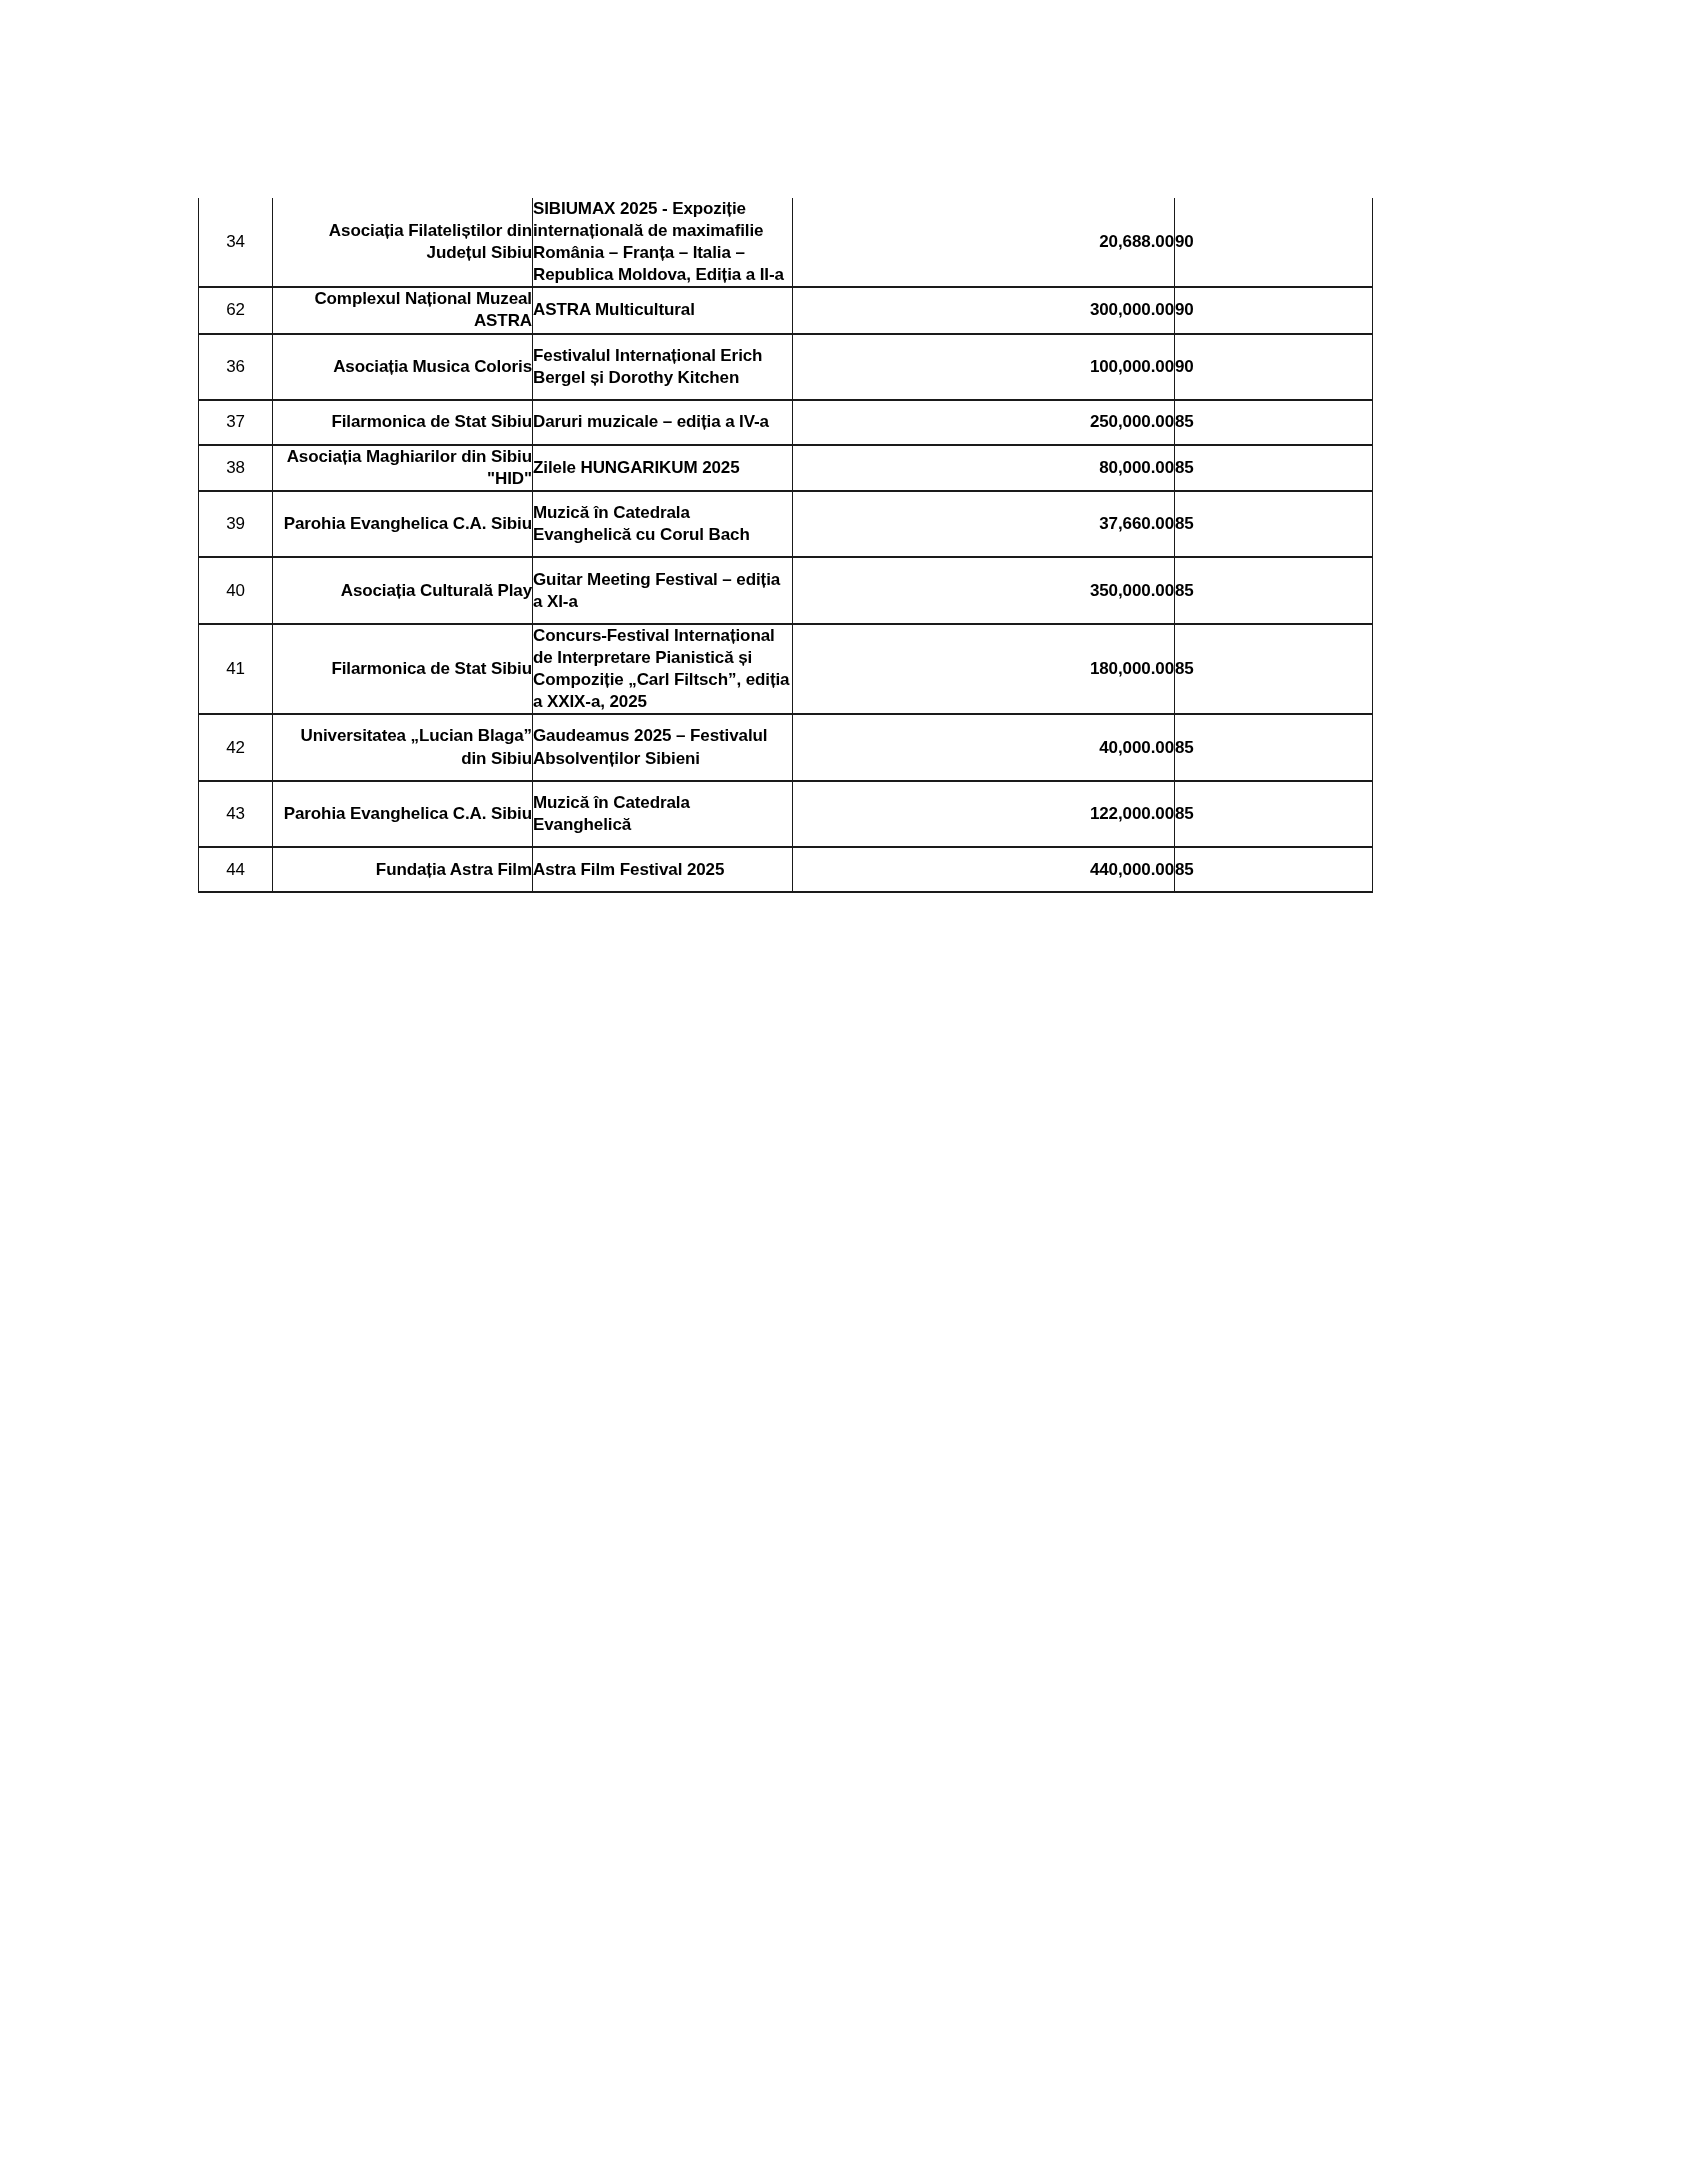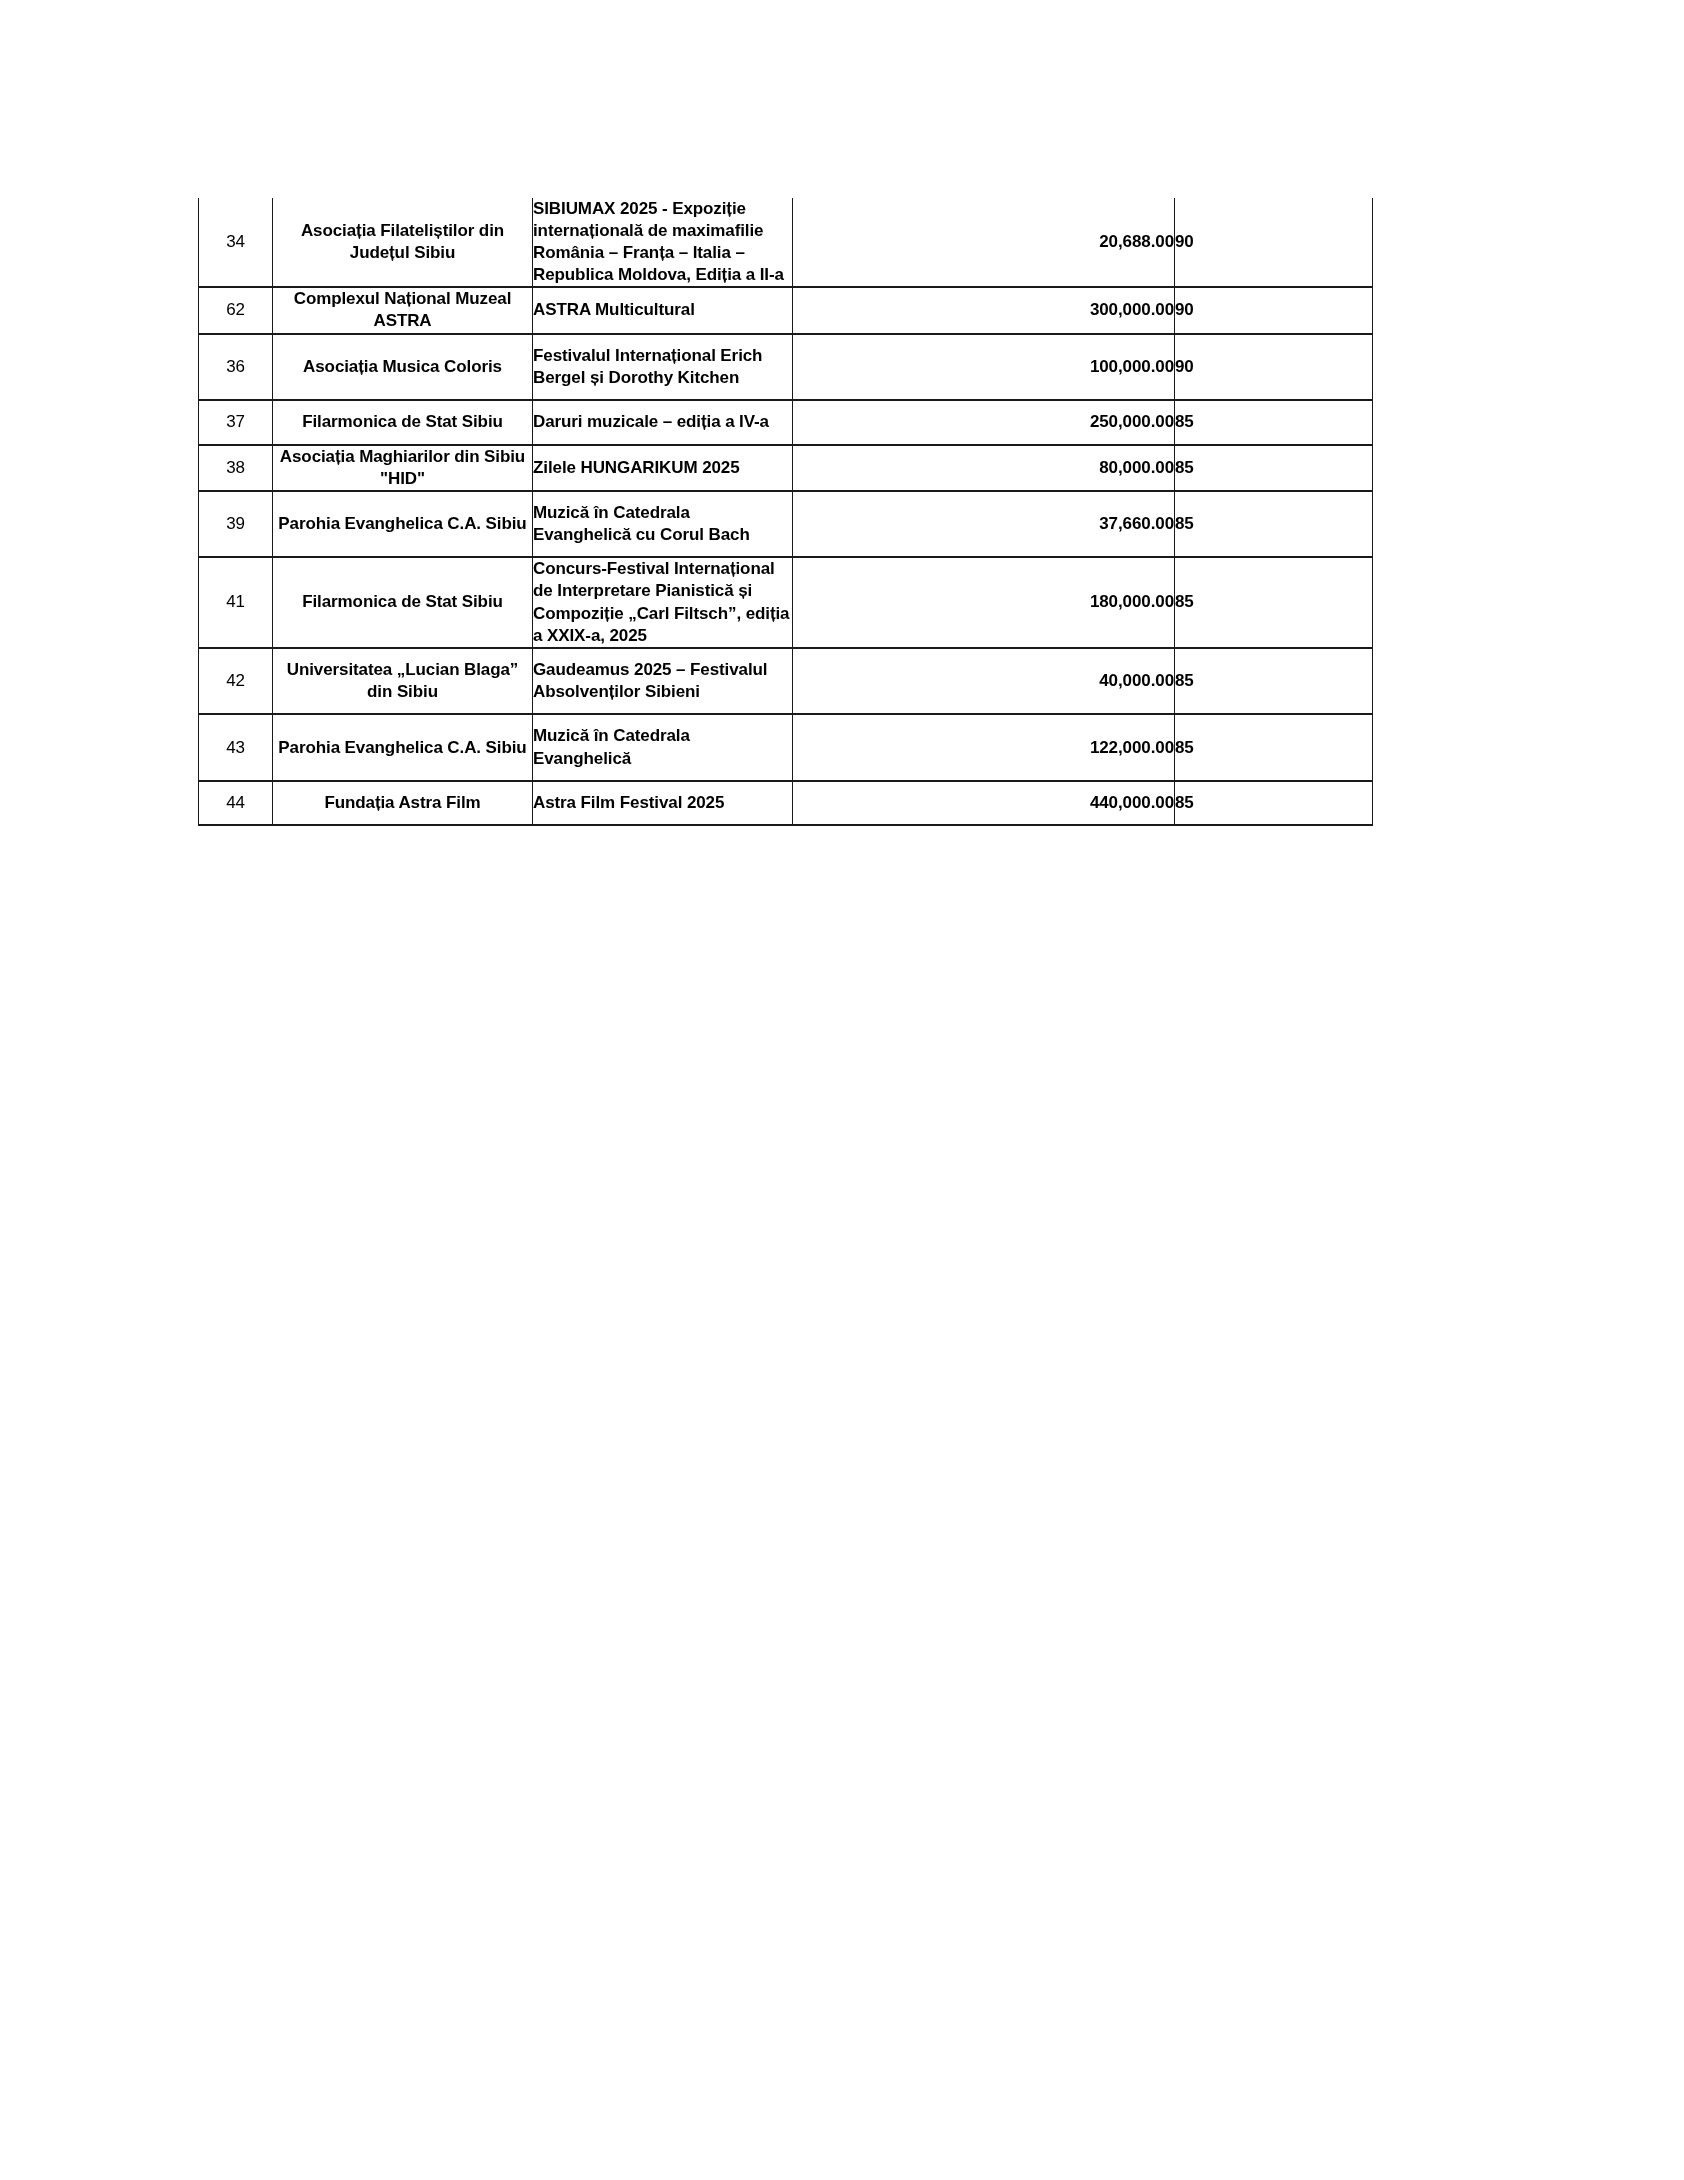--- a/index.html
+++ b/index.html
@@ -57,21 +57,21 @@
   col.c-score { width: 198px; }
 
   td.cell-idx {
     text-align: center;
     vertical-align: middle;
     font-weight: normal;
     font-size: 23px;
     padding: 0 3.4px;
   }
   td.cell-org {
-    text-align: center;
+    text-align: right;
     vertical-align: middle;
     padding: 8.5px 6.8px 8.5px 12px;
     margin-left: 40px;
   }
   td.cell-proj {
     text-align: left;
     vertical-align: top;
     padding: 19px 8.5px 12px 12px;
   }
   td.cell-proj.mid {
@@ -154,20 +154,27 @@
         </tr>
 
         <tr>
           <td class="cell-idx">39</td>
           <td class="cell-org">Parohia Evanghelica C.A. Sibiu</td>
           <td class="cell-proj mid">Muzică în Catedrala Evanghelică cu Corul Bach</td>
           <td class="cell-amt">37,660.00</td>
           <td class="cell-score">85</td>
         </tr>
 
+        <tr>
+          <td class="cell-idx">40</td>
+          <td class="cell-org">Asociația Culturală Play</td>
+          <td class="cell-proj mid">Guitar Meeting Festival – ediția a XI-a</td>
+          <td class="cell-amt">350,000.00</td>
+          <td class="cell-score">85</td>
+        </tr>
 
         <tr>
           <td class="cell-idx">41</td>
           <td class="cell-org">Filarmonica de Stat Sibiu</td>
           <td class="cell-proj">Concurs-Festival Internațional de Interpretare Pianistică și Compoziție „Carl Filtsch”, ediția a XXIX-a, 2025</td>
           <td class="cell-amt">180,000.00</td>
           <td class="cell-score">85</td>
         </tr>
 
         <tr>

